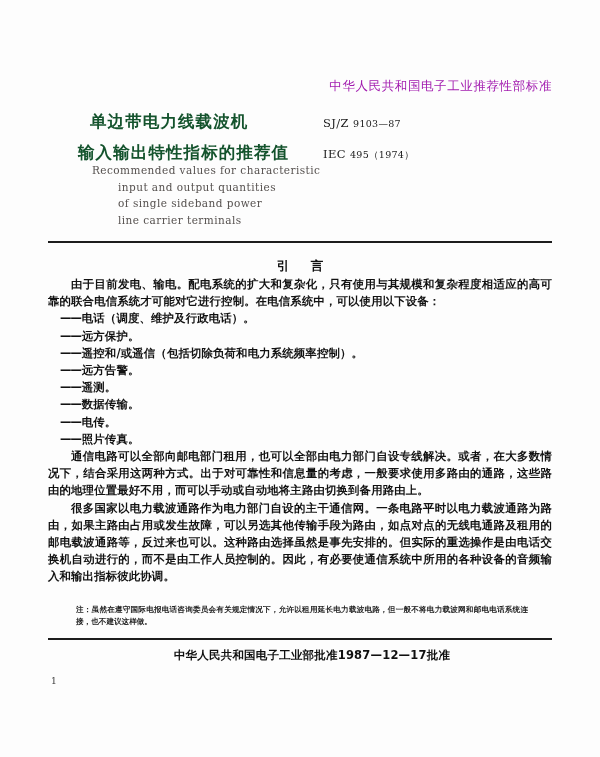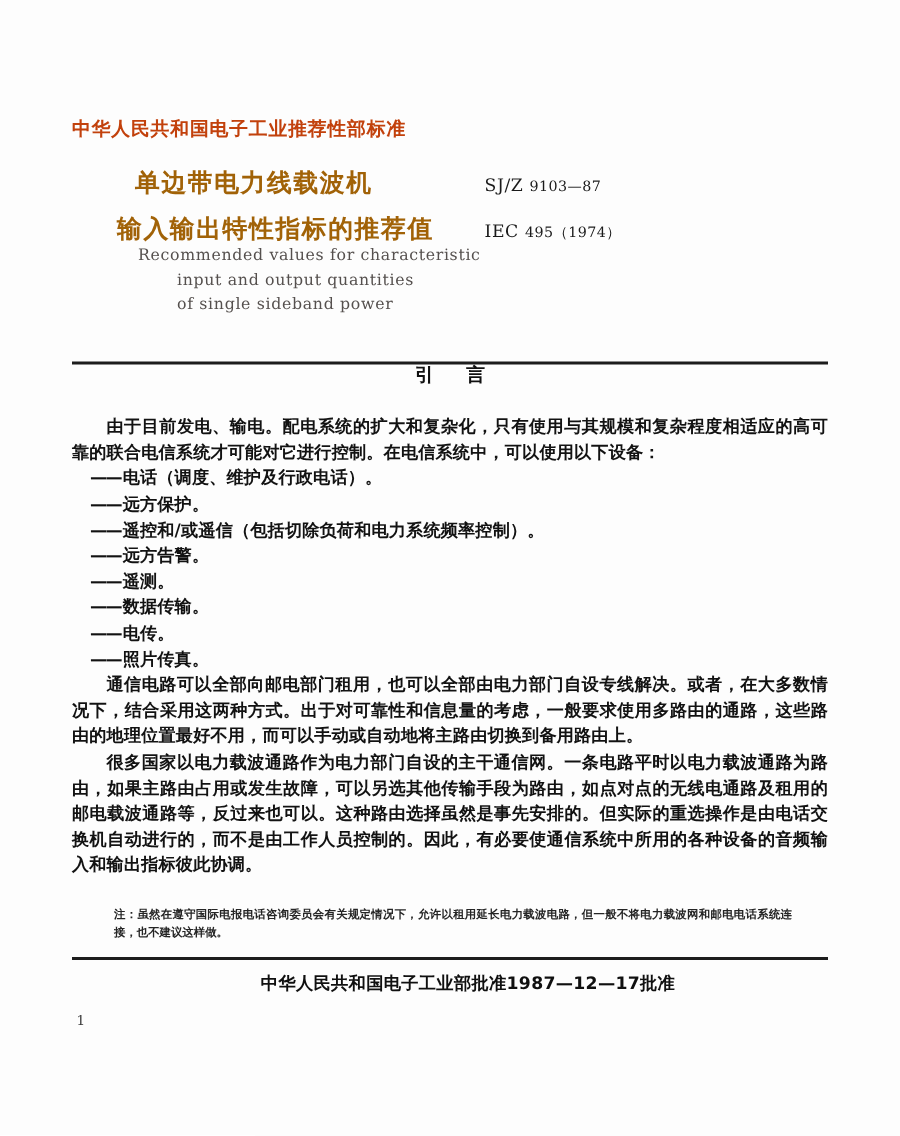--- a/index.html
+++ b/index.html
@@ -26,41 +26,42 @@
 
   
   .doc-header {
     position: absolute;
     left: 48px;
     top: 78px;
     width: 504px;
   }
   .national-line {
     font-size: 12.5px;
-    font-weight: bold;
+    font-weight: normal;
     letter-spacing: 0.6px;
-    color: #c2410c;
-    white-space: nowrap;
+    color: #a21caf;
+    white-space: nowrap;
+    text-align: right;
   }
 
   .title-row {
     display: flex;
     align-items: baseline;
     margin-top: 16px;
   }
   .title-col {
     width: 255px;
     padding-left: 42px;
     box-sizing: border-box;
   }
   .title-cn {
     font-size: 16.5px;
     font-weight: bold;
     letter-spacing: 1.1px;
-    color: #a16207;
+    color: #14532d;
     white-space: nowrap;
   }
   .title-row.second .title-col {
     padding-left: 30px;
   }
   .title-row.second {
     margin-top: 9px;
   }
   .code-col {
     font-family: "DejaVu Serif", "Liberation Serif", serif;
@@ -99,21 +100,21 @@
     height: 2px;
     background: #1d1d1d;
   }
   .rule.top-rule { top: 241px; }
   .rule.bottom-rule { top: 638px; }
 
   
   .section-heading {
     position: absolute;
     left: 0;
-    top: 242px;
+    top: 258px;
     width: 600px;
     text-align: center;
     font-size: 12.5px;
     font-weight: bold;
     color: #101010;
   }
   .section-heading .sp {
     display: inline-block;
     width: 13px;
   }
@@ -210,20 +211,21 @@
         <span>IEC</span>
         <span class="num">495（1974）</span>
       </div>
     </div>
   </div>
 
   <div class="subtitle-en">
     <div>Recommended values for characteristic</div>
     <div>input and output quantities</div>
     <div>of single sideband power</div>
+    <div>line carrier terminals</div>
   </div>
 
   <div class="rule top-rule"></div>
 
   <div class="section-heading">
     <span>引</span>
     <span class="sp"></span>
     <span>言</span>
   </div>
 

